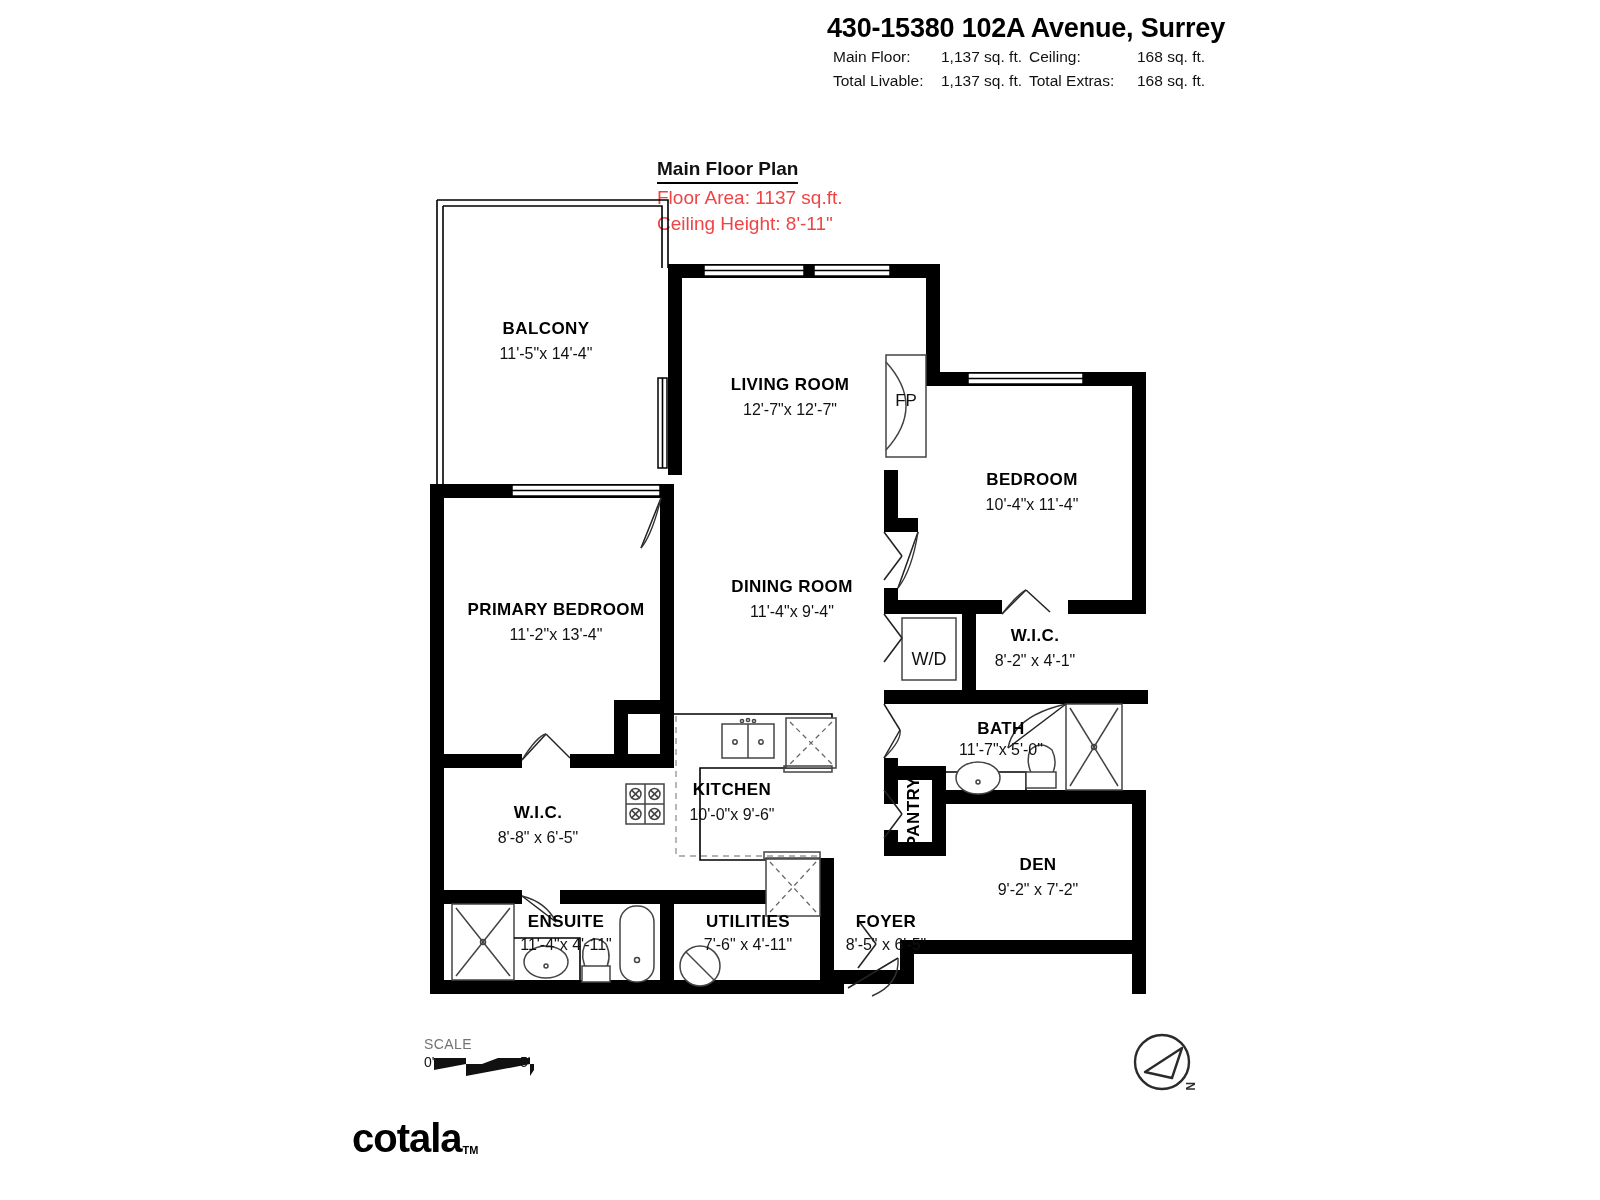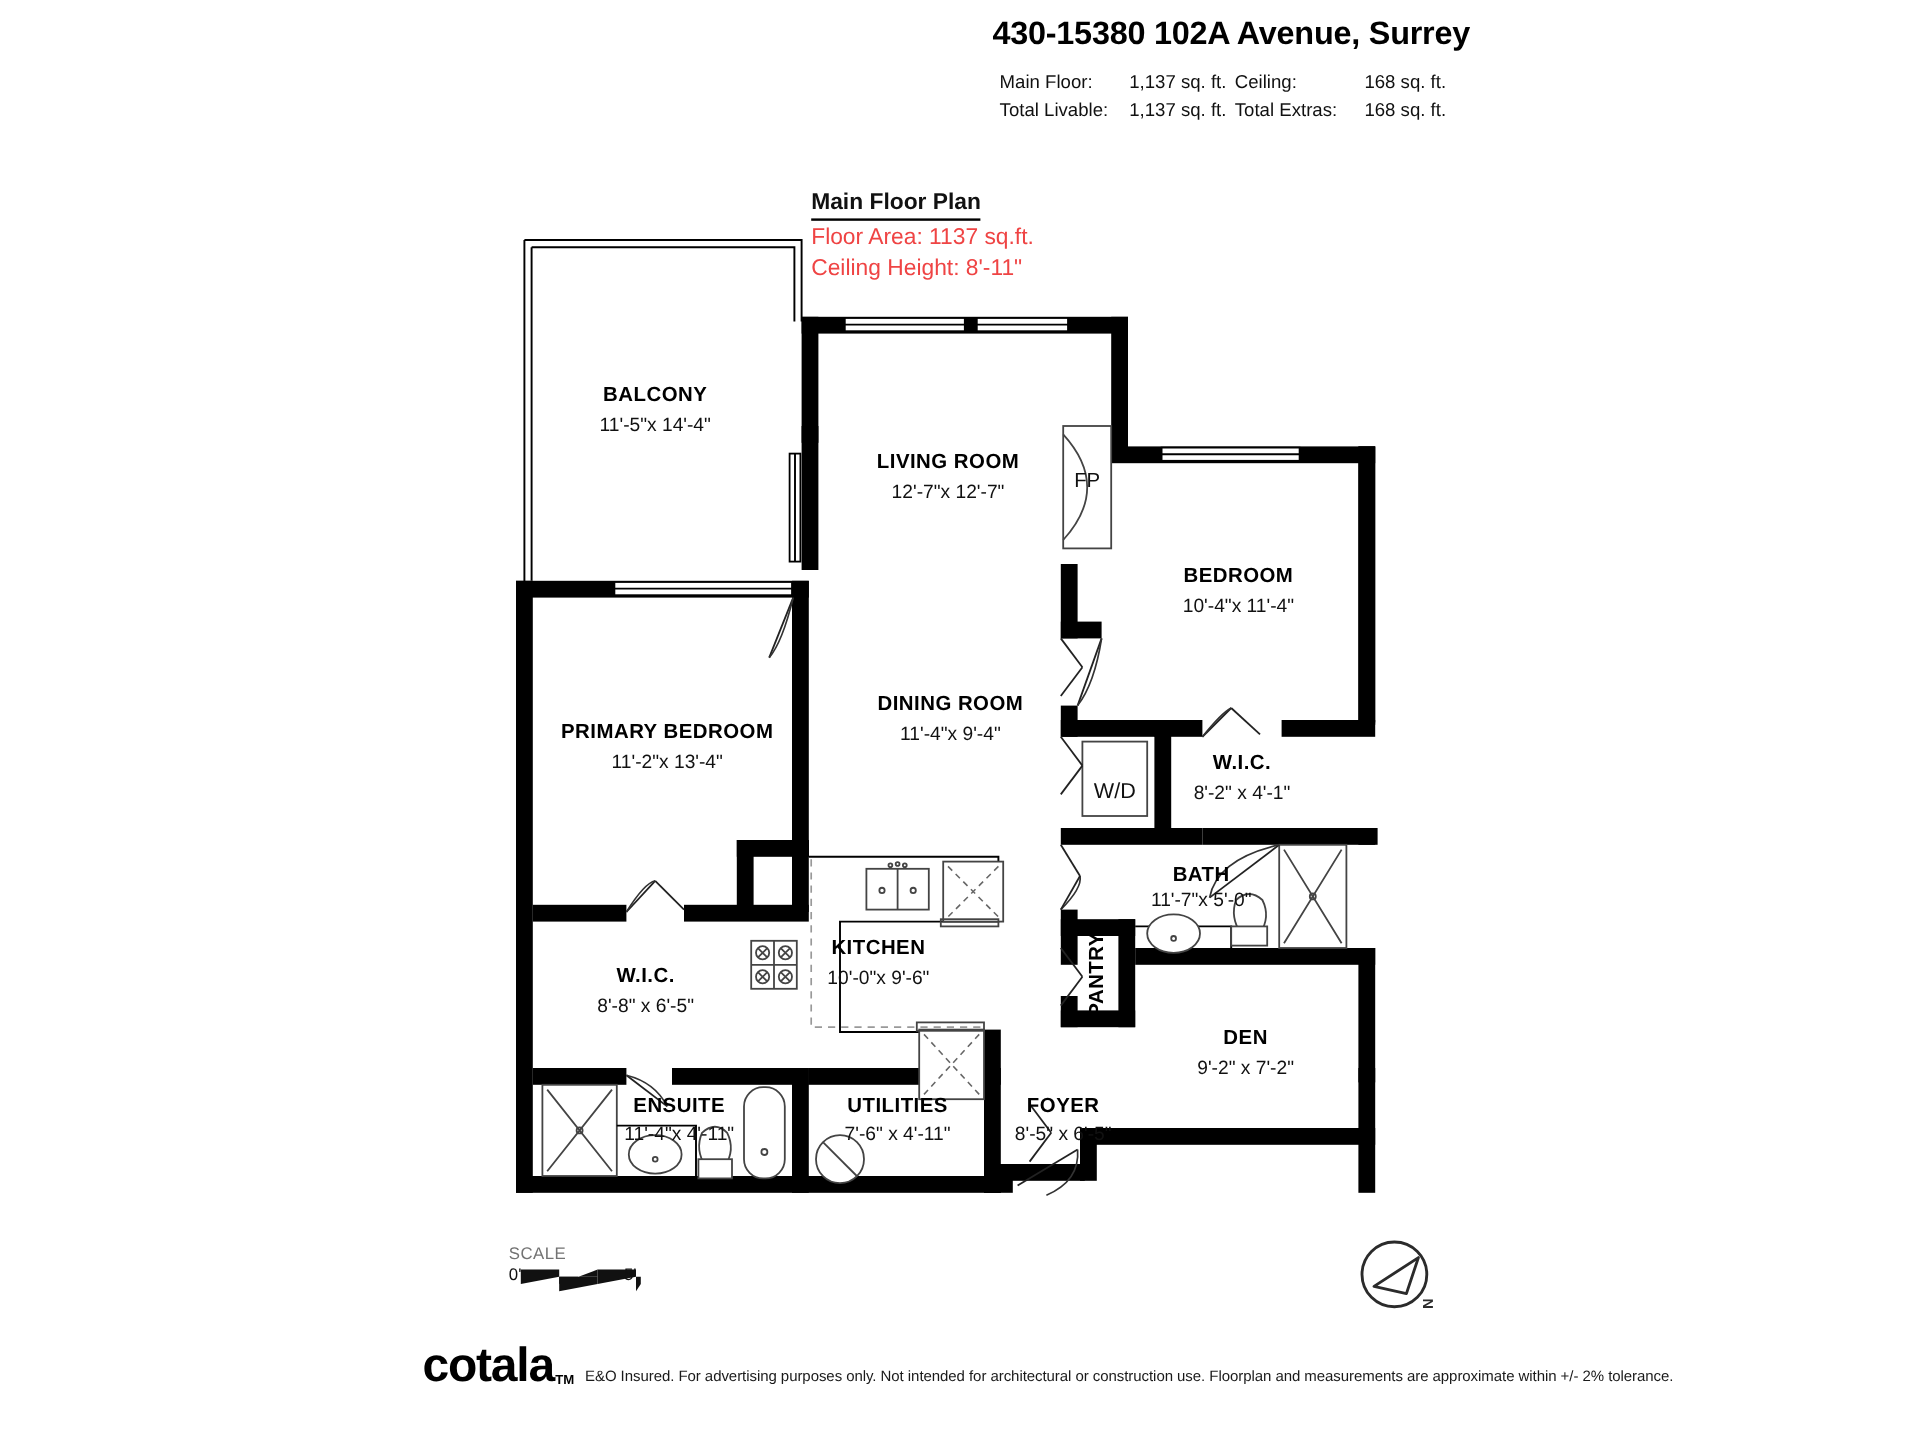--- a/index.html
+++ b/index.html
@@ -26,21 +26,21 @@
     text-align: right;
   }
   #header-title {
     font-size: 27px;
     font-weight: bold;
     letter-spacing: -0.2px;
     color: #000;
     line-height: 1.1;
   }
   #header-stats {
-    margin-top: 13px;
+    margin-top: 1px;
     display: flex;
     justify-content: flex-end;
     gap: 0px;
   }
   .stat-col {
     width: 196px;
     text-align: left;
   }
   .stat-row {
     display: flex;
@@ -49,21 +49,21 @@
     color: #111;
   }
   .stat-row .lbl { width: 108px; }
   .stat-row .val { }
   .stat-row.bold { font-weight: normal; }
   .stat-row.bold .lbl { width: 108px; }
 
   
   #plan-title-block {
     position: absolute;
-    left: 676px;
+    left: 657px;
     top: 158px;
   }
   #plan-title {
     font-size: 19px;
     font-weight: bold;
     border-bottom: 2px solid #000;
     display: inline-block;
     padding-bottom: 1px;
     line-height: 1.2;
   }
@@ -519,14 +519,13 @@
   <div id="scale-word">SCALE</div>
   <div id="scale-endpoints">
     <span class="zero">0'</span>
     <span class="five">5'</span>
   </div>
 </div>
 
 <div id="footer">
   <span id="brand">cotala</span>
   <span id="brand-tm">TM</span>
-  <span id="disclaimer">E&amp;O Insured. For advertising purposes only. Not intended for architectural or construction use. Floorplan and measurements are approximate within +/- 2% tolerance.</span>
 </div>
 
 </body></html>

